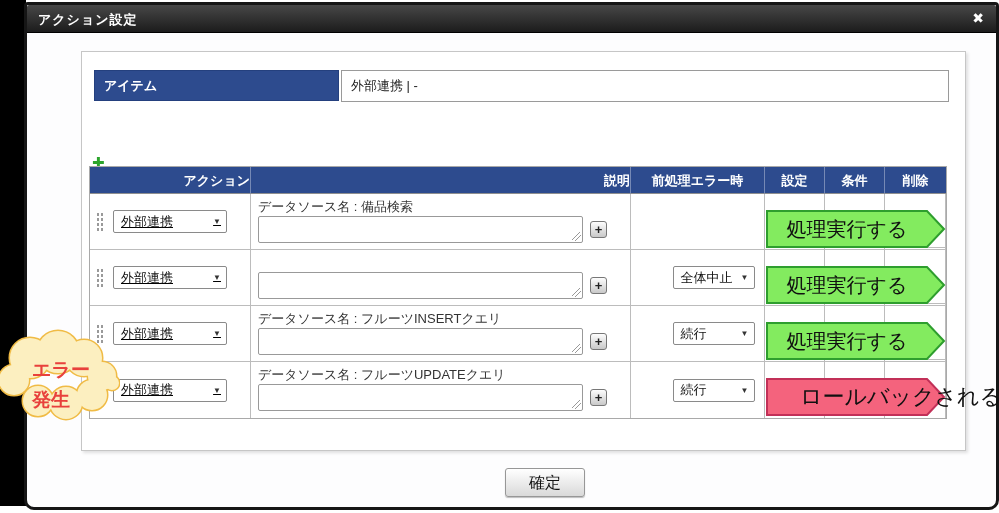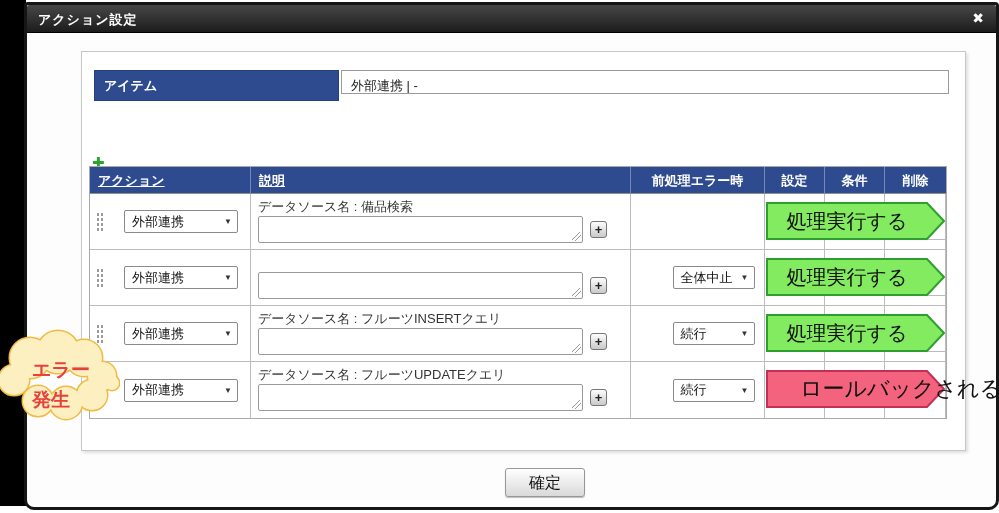--- a/index.html
+++ b/index.html
@@ -20,61 +20,61 @@
 
   
   .panel { position:absolute; left:54px; top:46px; width:885px; height:400px; background:#fff;
            border:1px solid #c6c6c6; border-radius:0; box-shadow:2px 2px 3px rgba(0,0,0,.12); }
 
   
   .info-table { position:absolute; left:12px; top:18px; width:855px; }
   .info-row { display:flex; margin-bottom:2px; }
   .info-label { width:245px; height:31px; line-height:29px; background:#2d4b8e; border:1px solid #24407e;
                 color:#fff; font-size:13px; font-weight:bold; padding-left:9px; }
-  .info-value { flex:1; height:24px; line-height:29px; background:#fff; border:1px solid #9a9a9a;
+  .info-value { flex:1; height:32px; line-height:29px; background:#fff; border:1px solid #9a9a9a;
                 margin-left:2px; color:#222; font-size:13px; padding-left:9px; }
 
   
   .add-link { position:absolute; left:10px; top:93px; display:flex; align-items:center; gap:4px; cursor:pointer; }
   .add-link .plus { color:#2ca52c; font-size:15px; font-weight:bold; text-shadow:0 0 1px #fff; }
   .add-link .lbl { color:#1f4f9c; font-size:10px; text-decoration:underline;margin-top:22px; }
 
   
   .atable { position:absolute; left:7px; top:114px; width:858px; border:1px solid #a9a9a9; background:#fff; }
   .ahead, .arow { display:grid; grid-template-columns:161px 380px 134px 60px 60px 61px; }
   .ahead > div { background:#2d4b8e; color:#fff; font-size:13px; font-weight:bold; height:27px; line-height:27px;
                  border-right:1px solid rgba(255,255,255,.35); border-bottom:1px solid #8f8f8f; text-align:center; }
   .ahead > div:last-child { border-right:none; }
-  .ahead > .ha-left { text-align:left; padding-left:8px;text-decoration:underline; }
+  .ahead > .ha-left { text-align:right; padding-left:8px; }
   .arow { position:relative; height:56px; }
   .arow > div { border-right:1px solid #bcbcbc; border-bottom:1px solid #bcbcbc; }
   .arow > div:last-child { border-right:none; }
   .arow:last-child > div { border-bottom:none; }
 
-  .cell-action { display:flex; align-items:center; padding-left:6px; gap:20px; }
+  .cell-action { display:flex; align-items:center; padding-left:6px; gap:9px;text-decoration:underline; }
   .drag-handle { width:8px; height:19px; cursor:grab;
       background-image:radial-gradient(#9a9a9a 1.1px, transparent 1.3px); background-size:4px 5px; }
   .fake-select { display:flex; align-items:center; justify-content:space-between; background:#fff;
       border:1px solid #8a8a8a; border-radius:2px; height:23px; padding:0 5px 0 7px; font-size:13px; color:#111; cursor:pointer; }
   .sel-action { width:114px; }
   .sel-err { width:82px;margin-left:32px; }
   .fake-select .arr { font-size:8px; color:#333; }
 
   .cell-desc { position:relative; padding:4px 0 0 7px; font-size:13px; color:#333; }
   .desc-input { position:absolute; left:7px; top:22px; width:325px; height:27px; background:#fff;
       border:1px solid #999; border-radius:2px; cursor:text; }
   .grip { position:absolute; right:1px; bottom:1px; width:9px; height:9px;
       background:linear-gradient(135deg, transparent 40%, #999 40% 48%, transparent 48% 62%, #999 62% 70%, transparent 70%); }
   .plus-btn { position:absolute; left:339px; top:27px; width:17px; height:17px; line-height:15px; text-align:center;
       background:linear-gradient(#fdfdfd,#c9c9c9); border:1px solid #777; border-radius:3px;
       font-size:13px; font-weight:bold; color:#222; cursor:pointer; }
 
   .cell-err { display:flex; align-items:center; justify-content:center; }
 
-  .result { position:absolute; top:8px; right:0; width:180px; height:38px; z-index:2; cursor:pointer; }
+  .result { position:absolute; top:16px; right:0; width:180px; height:38px; z-index:2; cursor:pointer; }
   .result svg { position:absolute; left:0; top:0; }
   .result .rlabel { position:absolute; left:0; top:0; width:162px; height:38px; line-height:38px;
       text-align:center; font-size:20px; color:#101010; white-space:nowrap; }
   .result.success polygon { fill:#83eb5f; stroke:#2e9e2e; stroke-width:2; }
   .result.danger polygon { fill:#f4637d; stroke:#c23058; stroke-width:2; }
   .result.danger .rlabel { font-size:22px;margin-left:34px; }
 
   
   .confirm-btn { position:absolute; left:478px; top:463px; width:80px; height:29px;
       background:linear-gradient(#ffffff,#d9d9d9); border:1px solid #979797; border-radius:3px;

